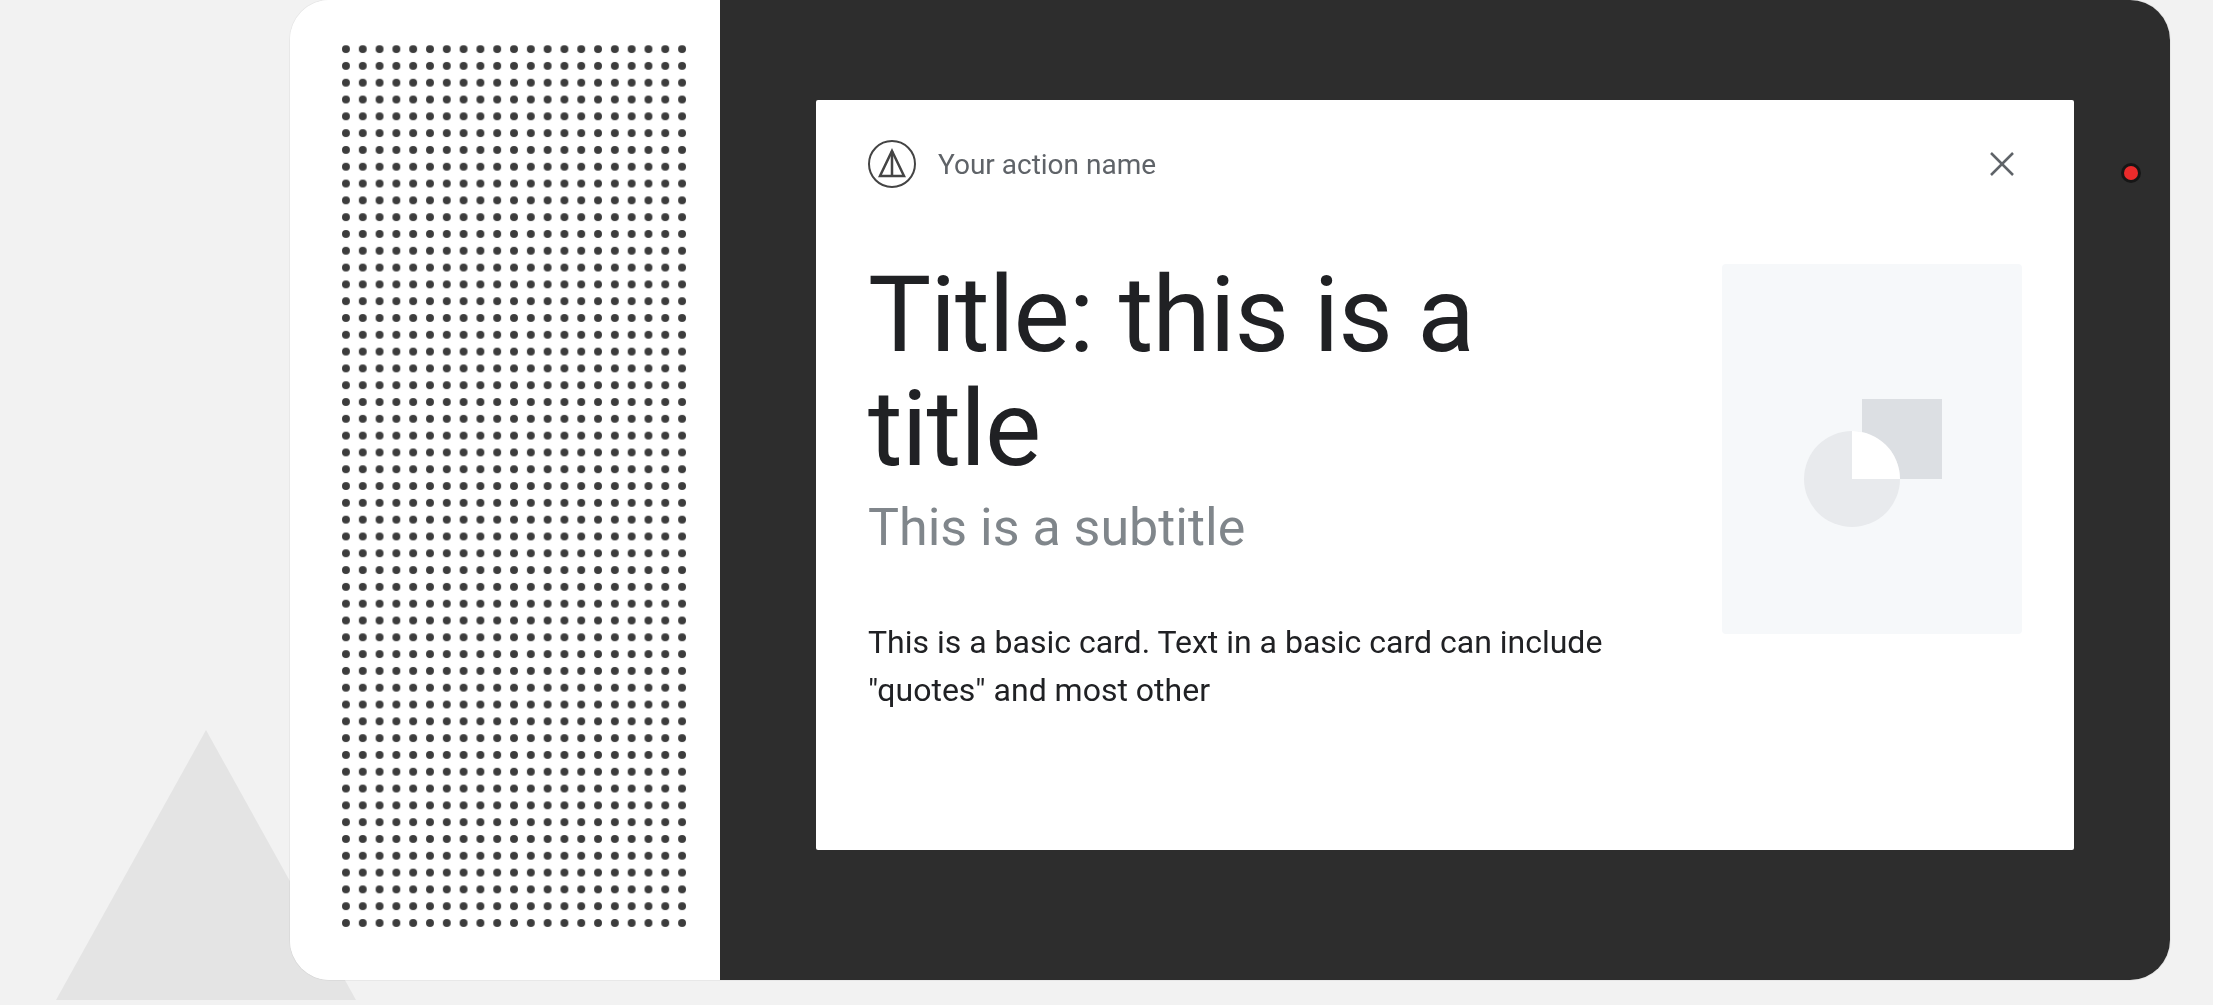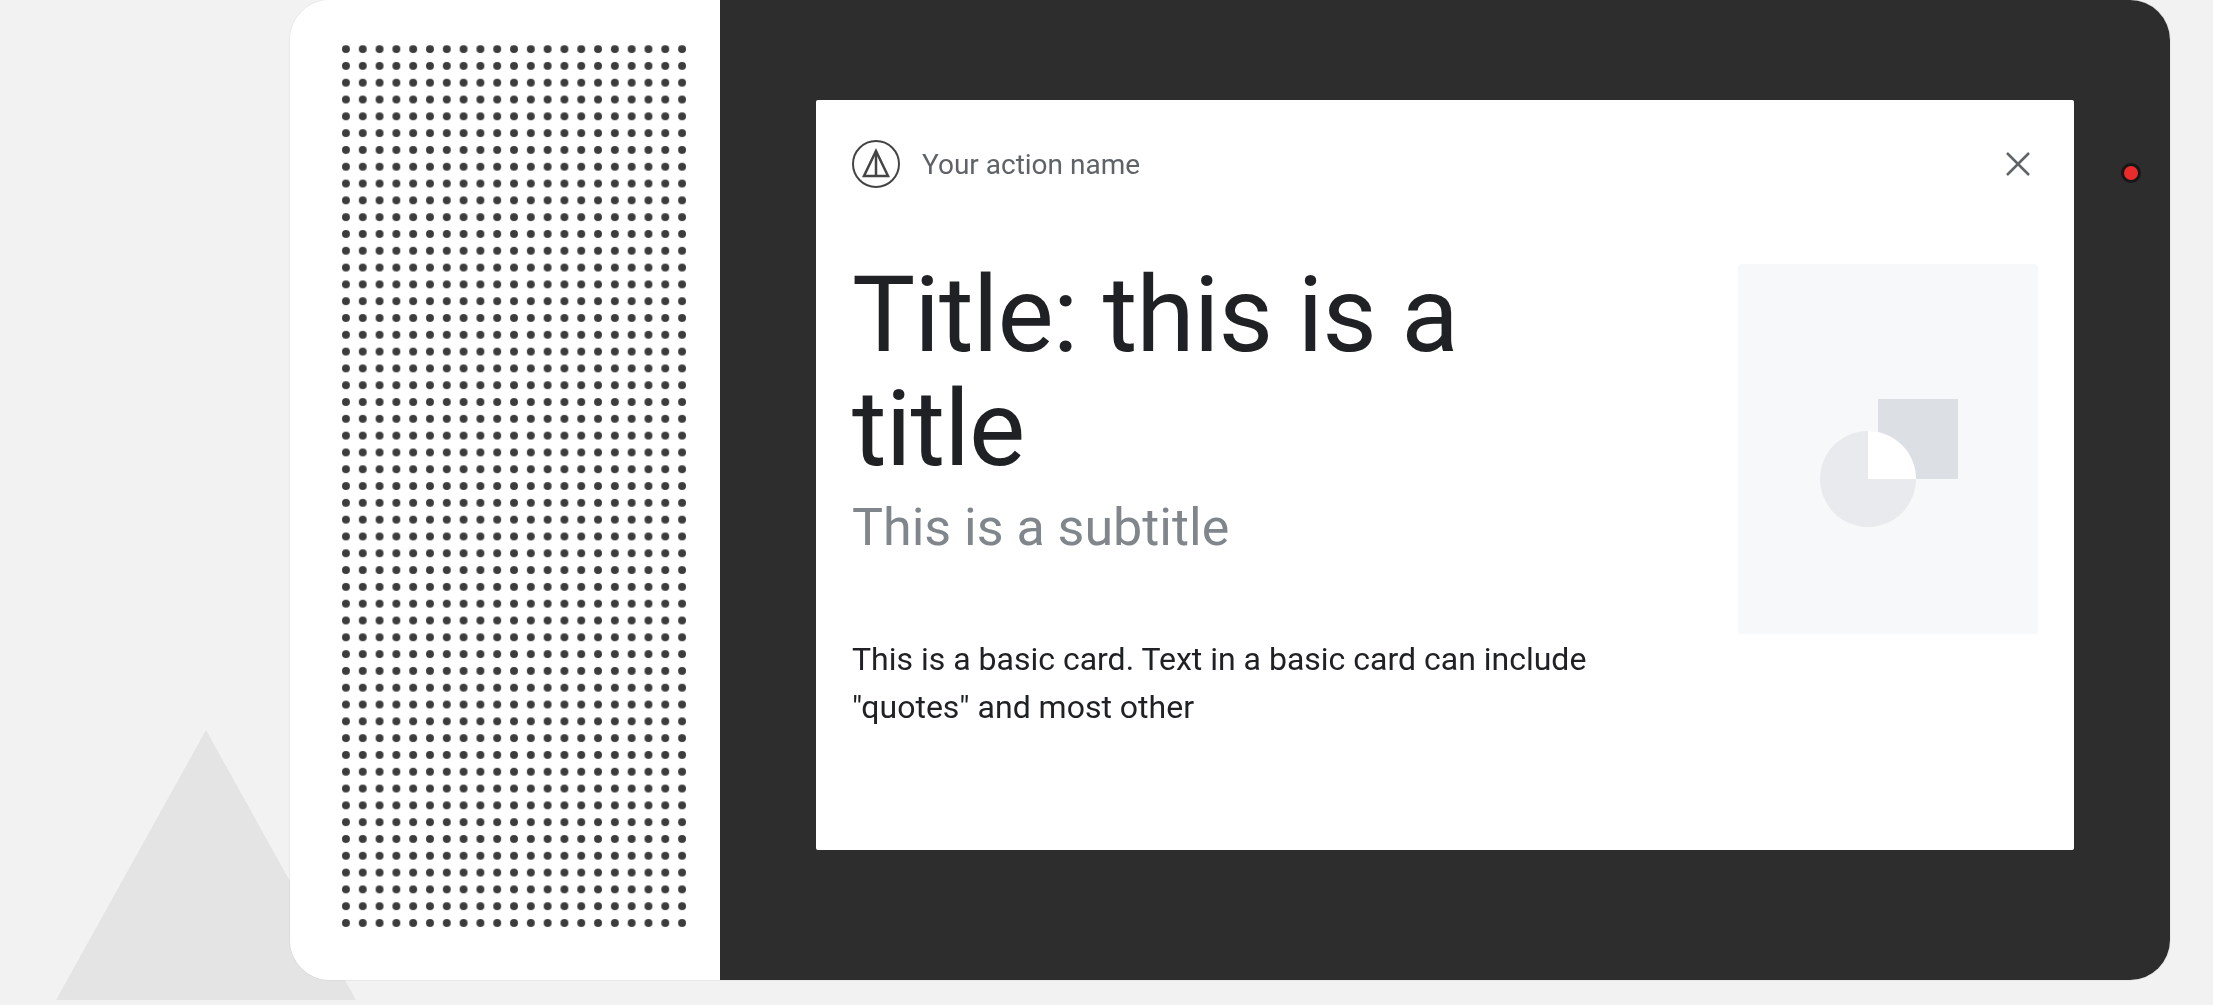--- a/index.html
+++ b/index.html
@@ -64,21 +64,21 @@
       box-shadow: 0 0 0 3px rgba(0,0,0,0.5);
     }
     .card {
       position: absolute;
       left: 96px;
       top: 100px;
       right: 96px;
       bottom: 130px;
       background: #fff;
       border-radius: 2px;
-      padding: 40px 36px;
+      padding: 40px 52px;
       overflow: hidden;
     }
     .card-header {
       display: flex;
       align-items: center;
       gap: 22px;
       margin-bottom: 70px;
     }
     .action-logo {
       width: 48px;
@@ -118,21 +118,21 @@
       line-height: 1.08;
       font-weight: 400;
       color: #202124;
       letter-spacing: -1px;
       margin-bottom: 10px;
     }
     .card-subtitle {
       font-size: 52px;
       color: #80868b;
       font-weight: 400;
-      margin-bottom: 77px;
+      margin-bottom: 60px;
     }
     .card-description {
       font-size: 32px;
       color: #202124;
       line-height: 1.5;
       font-weight: 400;
     }
     .card-image {
       width: 300px;
       height: 370px;

